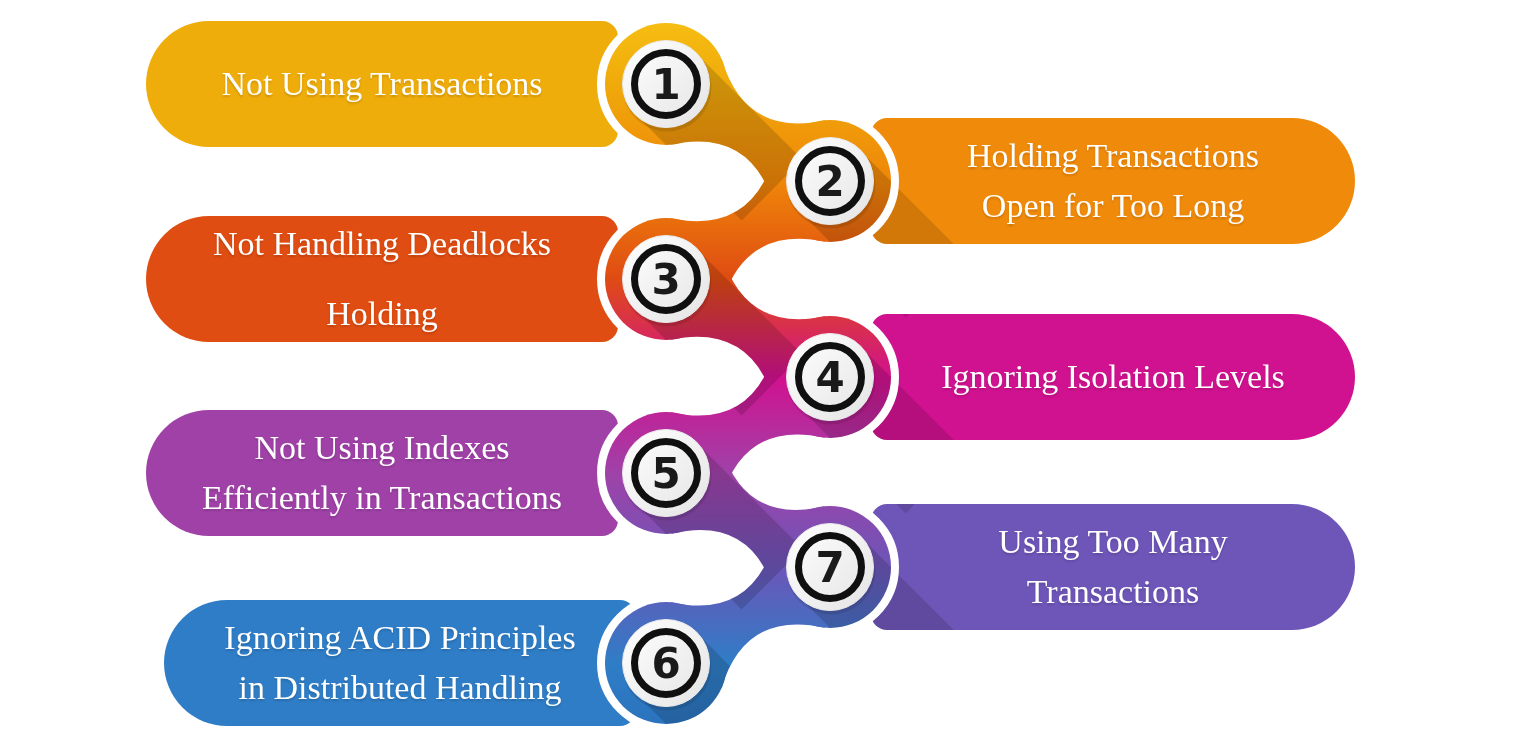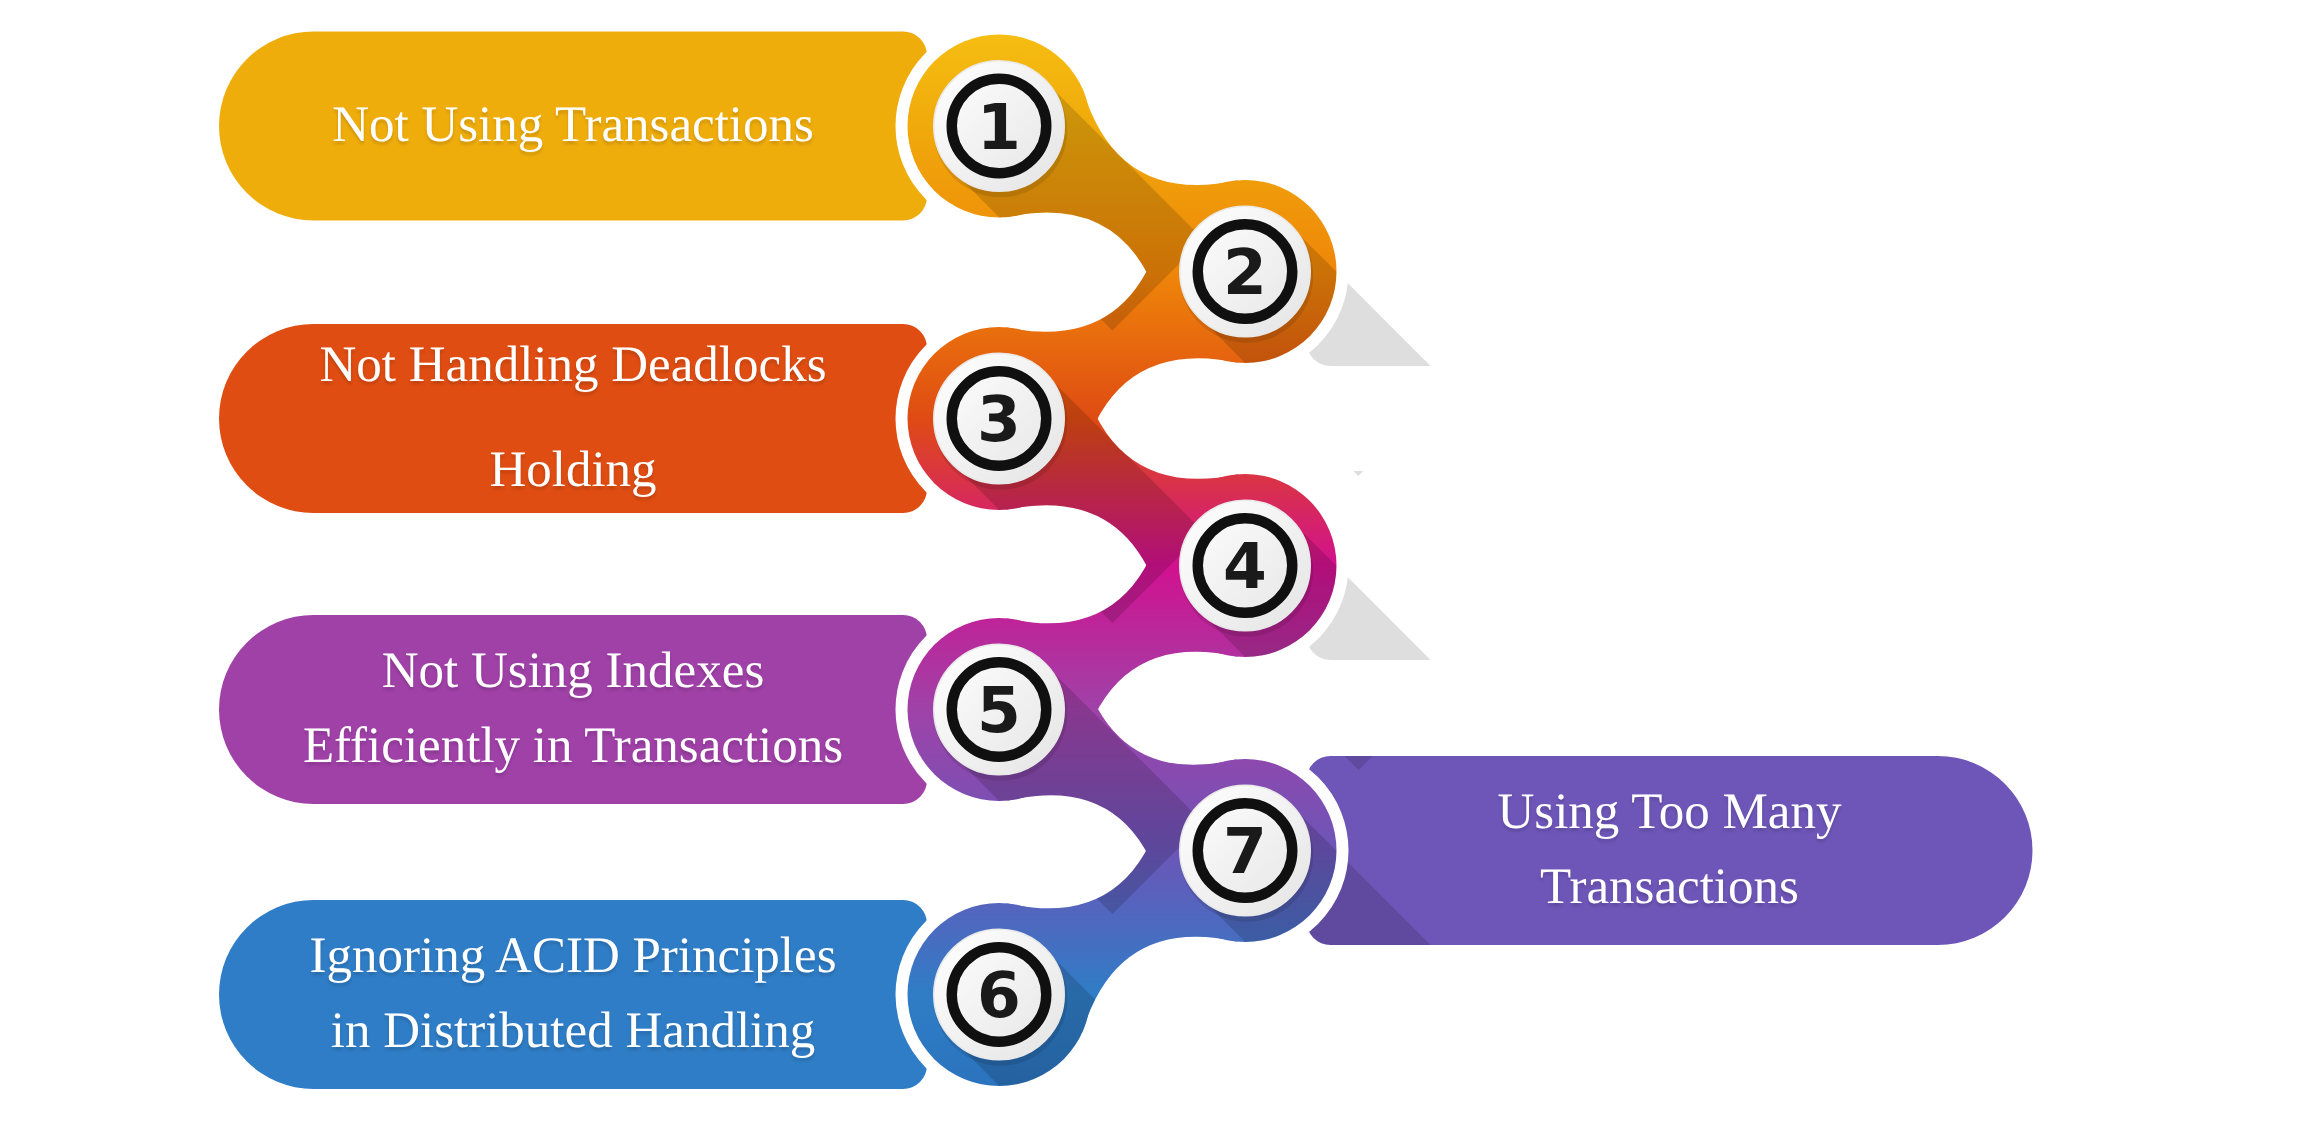--- a/index.html
+++ b/index.html
@@ -21,33 +21,41 @@
   #chain-svg{position:absolute;left:0;top:0;width:1536px;height:750px;pointer-events:none;}
 </style>
 </head>
 <body>
 
 <div class="canvas">
 
   <div class="pill left" style="left: 146px; top: 21px; width: 472px; height: 126px; background: rgb(239, 173, 12);">
     <span>Not Using Transactions</span>
   </div>
+  <div class="pill right" style="left: 871px; top: 118px; width: 484px; height: 126px; background: rgb(240, 138, 10);">
+    <span>Holding Transactions</span>
+    <span>Open for Too Long</span>
+  </div>
   <div class="pill left" style="left: 146px; top: 216px; width: 472px; height: 126px; background: rgb(223, 77, 18); gap: 20px;">
     <span>Not Handling Deadlocks</span>
     <span>Holding</span>
+  </div>
+  <div class="pill right" style="left: 871px; top: 314px; width: 484px; height: 126px; background: rgb(208, 18, 144);">
+    <span>Ignoring Isolation Levels</span>
+
   </div>
   <div class="pill right" style="left: 871px; top: 504px; width: 484px; height: 126px; background: rgb(110, 86, 184);">
     <span>Using Too Many</span>
     <span>Transactions</span>
   </div>
   <div class="pill left" style="left: 146px; top: 410px; width: 472px; height: 126px; background: rgb(160, 65, 168);">
     <span>Not Using Indexes</span>
     <span>Efficiently in Transactions</span>
   </div>
-  <div class="pill left" style="left: 146px; top: 600px; width: 472px; height: 126px; background: rgb(47, 125, 198);">
+  <div class="pill left" style="left: 164px; top: 600px; width: 472px; height: 126px; background: rgb(47, 125, 198);">
     <span>Ignoring ACID Principles</span>
     <span>in Distributed Handling</span>
   </div>
 
   <svg id="chain-svg" viewBox="0 0 1536 750">
   <defs>
     <linearGradient id="chainGrad" gradientUnits="userSpaceOnUse" x1="0" y1="20" x2="0" y2="730">
           <stop offset="0" stop-color="#F6BE12"></stop>
           <stop offset="0.09" stop-color="#F0AA0B"></stop>
           <stop offset="0.227" stop-color="#EF8609"></stop>

